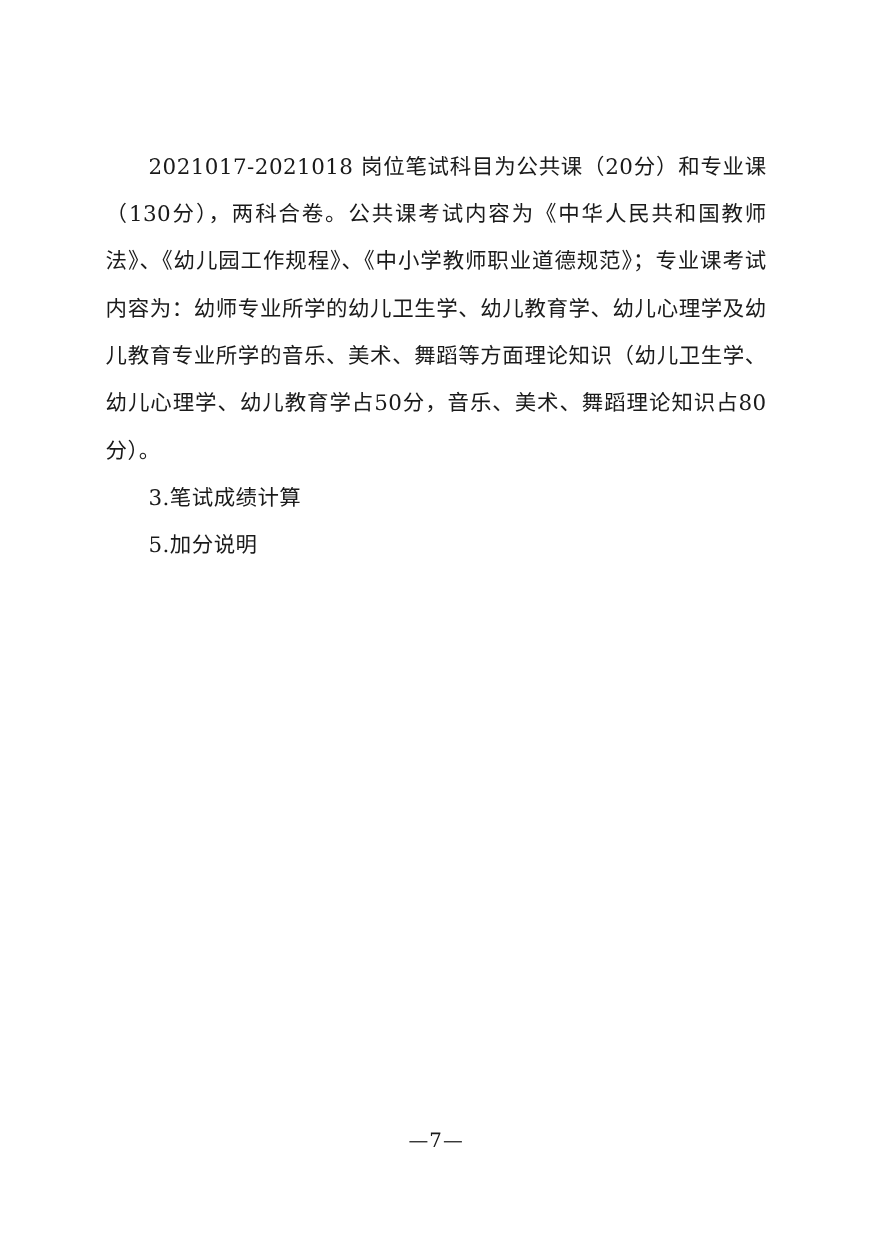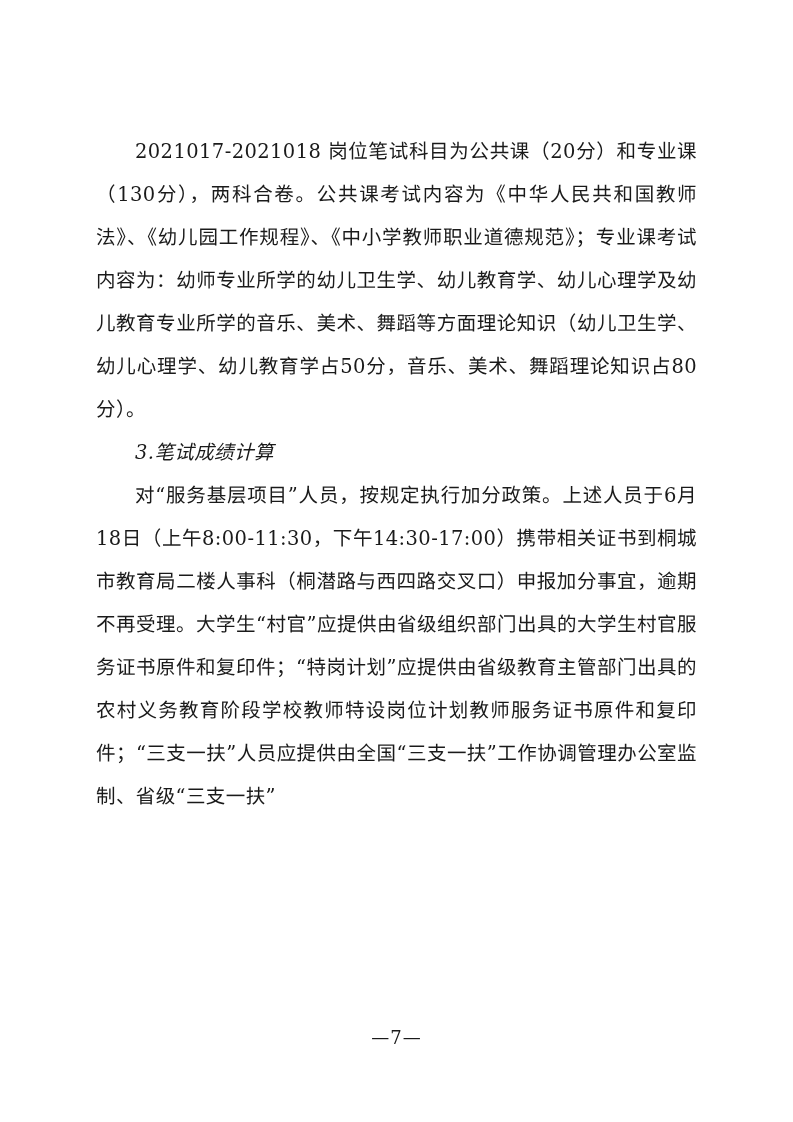--- a/index.html
+++ b/index.html
@@ -32,37 +32,36 @@
     text-justify: inter-ideograph;
     letter-spacing: 0.4px;
   }
   .para {
     margin: 0;
     text-indent: 2em;
     white-space: normal;
   }
   .para.heading {
     text-indent: 2em;
-    font-style: italic;
   }
   .footer {
     position: absolute;
     left: 0;
     right: 0;
     bottom: 74px;
     text-align: center;
     font-size: 18px;
     font-family: "DejaVu Serif", "Liberation Serif", serif;
     color: #1a1a1a;
     letter-spacing: 1px;
   }
 </style>
 </head>
 <body>
 
 <div class="page">
   <div class="doc-body">
     <p class="para">2021017-2021018 岗位笔试科目为公共课（20分）和专业课（130分），两科合卷。公共课考试内容为《中华人民共和国教师法》、《幼儿园工作规程》、《中小学教师职业道德规范》；专业课考试内容为：幼师专业所学的幼儿卫生学、幼儿教育学、幼儿心理学及幼儿教育专业所学的音乐、美术、舞蹈等方面理论知识（幼儿卫生学、幼儿心理学、幼儿教育学占50分，音乐、美术、舞蹈理论知识占80分）。</p>
     <p class="para heading">3.笔试成绩计算</p>
-    <p class="para">对“服务基层项目”人员，按规定执行加分政策。上述人员于6月18日（上午8:00-11:30，下午14:30-17:00）携带相关证书到桐城市教育局二楼人事科（桐潜路与西四路交叉口）申报加分事宜，逾期不再受理。大学生“村官”应提供由省级组织部门出具的大学生村官服务证书原件和复印件；“特岗计划”应提供由省级教育主管部门出具的农村义务教育阶段学校教师特设岗位计划教师服务证书原件和复印件；“三支一扶”人员应提供由全国“三支一扶”工作协调管理办公室监制、省级“三支一扶”</p>
+    <p class="para heading">5.加分说明</p>
   </div>
   <div class="footer">—7—</div>
 </div>
 
 </body></html>

